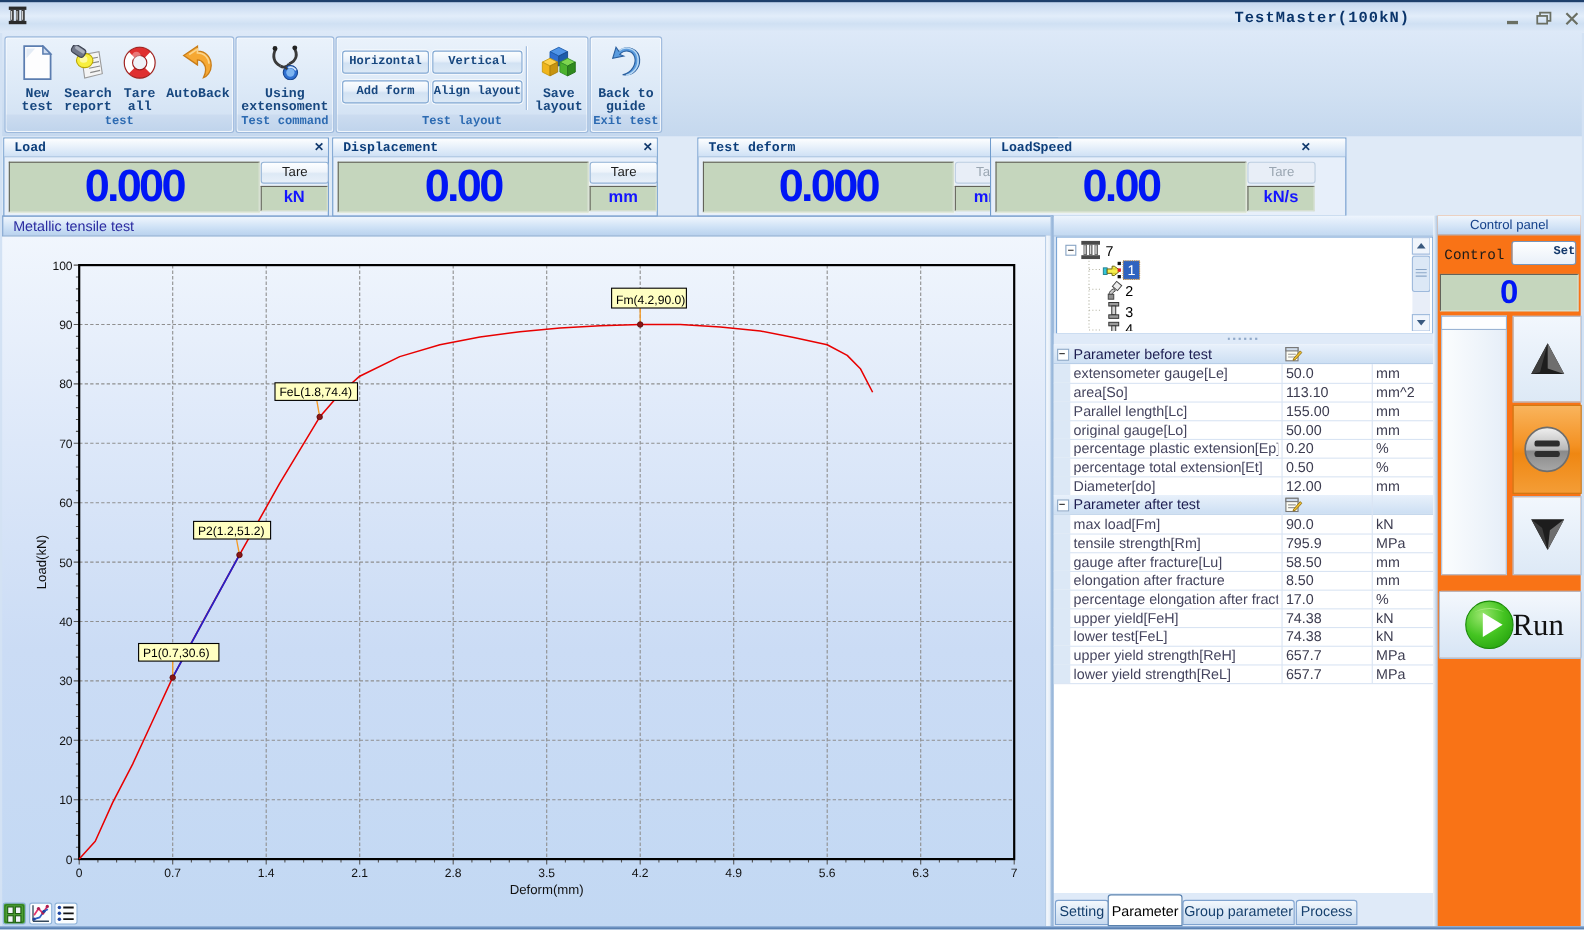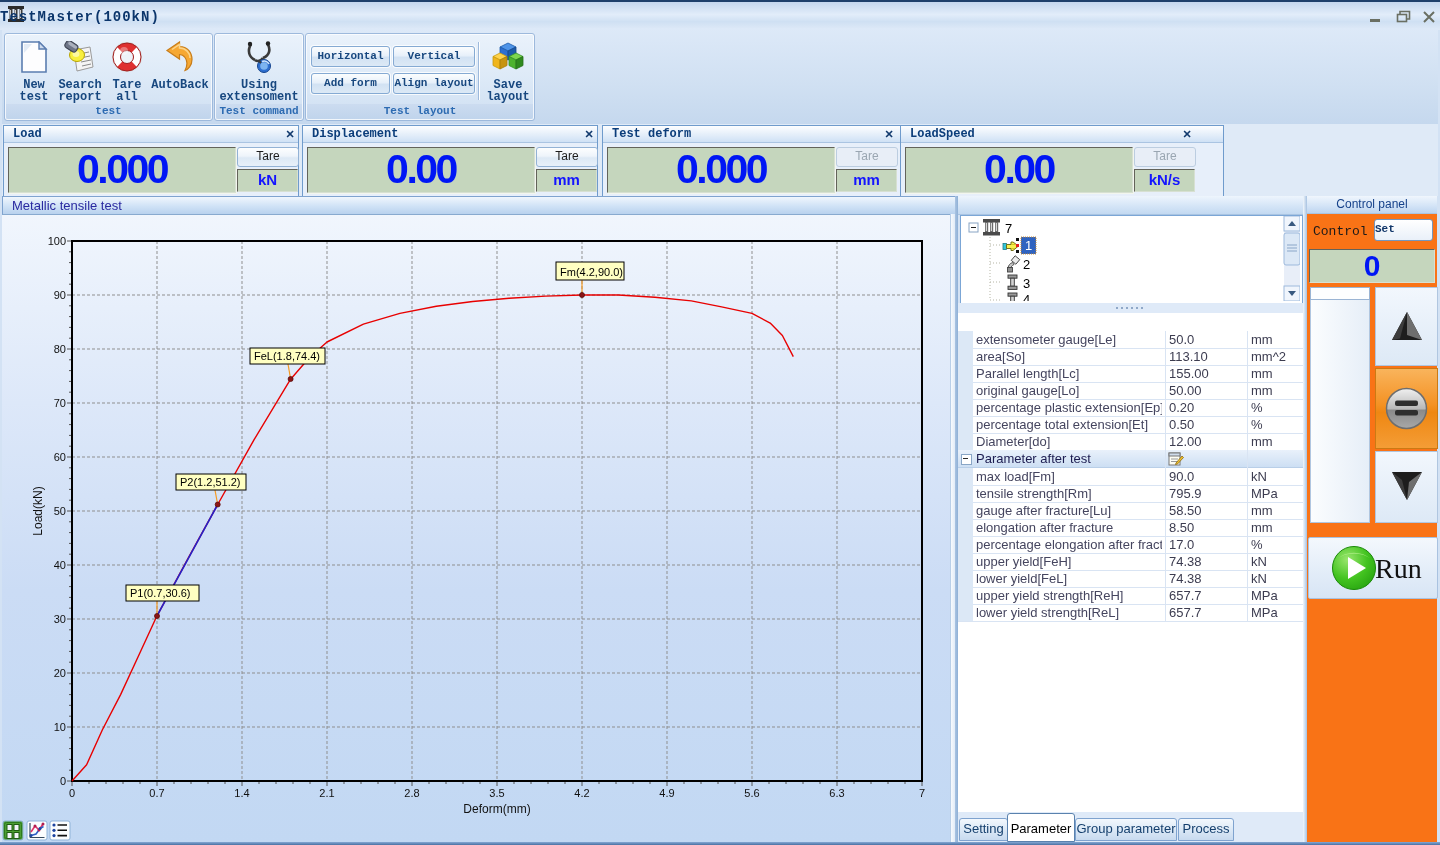--- a/index.html
+++ b/index.html
@@ -6,21 +6,21 @@
 body{width:1440px;height:845px;position:relative;overflow:hidden;background:#d3e2f4;font-family:"Liberation Sans",sans-serif;}
 .abs{position:absolute;}
 .mono{font-family:"Liberation Mono",monospace;}
 .serif{font-family:"Liberation Serif",serif;}
 
 #frame-l{left:0;top:28;width:3px;bottom:0;background:linear-gradient(to right,#5e87bd,#9dbbde);}
 #frame-r{right:0;top:28;width:3px;bottom:0;background:linear-gradient(to left,#5e87bd,#9dbbde);}
 #frame-b{left:0;bottom:0;width:1440px;height:3px;background:linear-gradient(#85a8d4,#4a71a3);}
 
 #titlebar{left:0;top:0;width:1440px;height:28px;background:linear-gradient(#c3d6ee 0%,#e2edfa 45%,#cfe0f3 70%,#dfeaf8 100%);border-top:2px solid #1d3f6b;}
-#title-text{left:0;top:7px;width:1282px;text-align:left;font-size:14px;font-weight:bold;color:#0b356b;letter-spacing:1px;}
+#title-text{left:0;top:7px;width:1282px;text-align:right;font-size:14px;font-weight:bold;color:#0b356b;letter-spacing:1px;}
 
 #ribbon{left:2px;top:28px;width:1436px;height:96px;background:linear-gradient(#dde9f8 0%,#d0e0f2 60%,#c5d8ee 100%);}
 .rgroup{position:absolute;top:5px;height:86px;background:linear-gradient(#eaf2fb 0%,#dce9f7 55%,#cfdff2 100%);border:1px solid #9db9dc;border-radius:3px;box-shadow:0 0 0 1px rgba(255,255,255,.7) inset;}
 .rglabel{position:absolute;left:1px;right:1px;bottom:1px;height:15px;background:linear-gradient(#ccdcf0,#c0d4ec);text-align:center;font-size:11px;font-weight:bold;color:#2d6bb2;font-family:"Liberation Mono",monospace;border-radius:0 0 3px 3px;line-height:15px;white-space:nowrap;overflow:hidden;}
 .ricon{position:absolute;top:7px;width:32px;height:32px;}
 .rlabel{position:absolute;top:45px;text-align:center;font-size:12px;font-weight:bold;color:#17477f;font-family:"Liberation Mono",monospace;line-height:12px;white-space:pre;}
 .rbtn{position:absolute;height:19px;background:linear-gradient(#fbfdfe 0%,#e7f0fa 45%,#d2e2f3 55%,#dce9f6 100%);border:1px solid #85aad3;border-radius:3px;box-shadow:0 0 0 1px rgba(255,255,255,.8);font-size:11px;font-weight:bold;color:#17477f;font-family:"Liberation Mono",monospace;text-align:center;line-height:18px;white-space:nowrap;}
 
 #meterrow{left:2px;top:124px;width:1436px;height:72px;background:#dfeaf7;}
 .meter{position:absolute;top:1px;height:70px;background:#e7effa;border:1px solid #6f9bcc;}
@@ -160,40 +160,49 @@
       <path d="M24 12 L31 15.5 L24 19 L17 15.5 Z" fill="#7ed64f" stroke="#35922a"></path>
       <path d="M17 15.5 L24 19 L24 28 L17 24.5 Z" fill="#4db32e" stroke="#35922a"></path>
       <path d="M31 15.5 L24 19 L24 28 L31 24.5 Z" fill="#2f8a1e" stroke="#26701a"></path>
       </g>
     </svg>
     <div class="rlabel" style="left:167px;width:70px;">Save
 layout</div>
     <div class="rglabel">Test layout</div>
   </div>
 
+  <div class="rgroup" style="left:534px;width:64px;">
+    <svg class="ricon" style="left:16px" viewBox="0 0 32 32">
+      <path d="M7 2 L4 12 L14 10 L10.5 8.5 C14 4 22 4 24 11 C25.5 17 22 25 13 27 C22 28 29 22 28.5 13 C28 4 17 -1 9.5 5.5 Z" fill="#5a9cdf" stroke="#2b5f9e" stroke-width="1"></path>
+      <path d="M10 5 C16 0.5 26 3 27 12 C28 20 23 26 16 27.5" fill="none" stroke="#b8d7f2" stroke-width="1.4"></path>
+    </svg>
+    <div class="rlabel" style="left:-8px;width:80px;">Back to
+guide</div>
+    <div class="rglabel">Exit test</div>
+  </div>
 </div>
 
 <div class="abs" id="meterrow">
   <div class="meter" style="left:1px;width:294px;">
     <div class="meter-hdr"></div>
       <div class="meter-title">Load</div>
     <div class="meter-x" style="left:279px;">✕</div>
     <div class="meter-val">0.000</div>
     <div class="tarebtn" style="left:233px;">Tare</div>
     <div class="unitbox" style="left:233px;">kN</div>
   </div>
   <div class="meter" style="left:300px;width:294px;">
     <div class="meter-hdr"></div>
       <div class="meter-title">Displacement</div>
     <div class="meter-x" style="left:279px;">✕</div>
     <div class="meter-val">0.00</div>
     <div class="tarebtn" style="left:233px;">Tare</div>
     <div class="unitbox" style="left:233px;">mm</div>
   </div>
-  <div class="meter" style="left:600px;width:294px;padding-left:32px;">
+  <div class="meter" style="left:632px;width:294px;padding-left:32px;">
     <div class="meter-hdr"></div>
       <div class="meter-title">Test deform</div>
     <div class="meter-x" style="left:279px;">✕</div>
     <div class="meter-val">0.000</div>
     <div class="tarebtn dis" style="left:233px;">Tare</div>
     <div class="unitbox" style="left:233px;">mm</div>
   </div>
   <div class="meter" style="left:898px;width:294px;padding-left:28px;">
     <div class="meter-hdr"></div>
       <div class="meter-title">LoadSpeed</div>
@@ -485,20 +494,30 @@
         <rect x="0" y="1" width="2" height="2"></rect>
         <rect x="5" y="1" width="2" height="2"></rect>
         <rect x="10" y="1" width="2" height="2"></rect>
         <rect x="15" y="1" width="2" height="2"></rect>
         <rect x="20" y="1" width="2" height="2"></rect>
         <rect x="25" y="1" width="2" height="2"></rect>
       </g>
     </svg>
   </div>
 <div class="abs" id="paramtable">
+    <div class="pgroup" style="top:0px">
+      <div class="expbox"></div>
+      <div class="glbl">Parameter before test</div>
+      <svg style="position:absolute;left:210px;top:1px" width="16" height="15" viewBox="0 0 16 15">
+        <rect x="1" y="2" width="11" height="12" fill="#fdfdf4" stroke="#777"></rect>
+        <rect x="1" y="2" width="11" height="3" fill="#cfdcec" stroke="#777"></rect>
+        <path d="M3 8 L10 8 M3 10.5 L10 10.5" stroke="#999"></path>
+        <path d="M8 12 L14 5 L15.5 6.5 L9.5 13 L7.5 13.5 Z" fill="#f0c030" stroke="#8a6a10" stroke-width="0.8"></path>
+      </svg>
+    </div>
     <div class="prow prow-line" style="top:18px">
       <div class="gutter"></div>
       <div class="lbl">extensometer gauge[Le]</div>
       <div class="val">50.0</div>
       <div class="unit">mm</div>
     </div>
     <div class="prow prow-line" style="top:35px">
       <div class="gutter"></div>
       <div class="lbl">area[So]</div>
       <div class="val">113.10</div>
@@ -575,21 +594,21 @@
       <div class="unit">%</div>
     </div>
     <div class="prow prow-line" style="top:240px">
       <div class="gutter"></div>
       <div class="lbl">upper yield[FeH]</div>
       <div class="val">74.38</div>
       <div class="unit">kN</div>
     </div>
     <div class="prow prow-line" style="top:257px">
       <div class="gutter"></div>
-      <div class="lbl">lower yield[FeL]</div>
+      <div class="lbl">lower test[FeL]</div>
       <div class="val">74.38</div>
       <div class="unit">kN</div>
     </div>
     <div class="prow prow-line" style="top:274px">
       <div class="gutter"></div>
       <div class="lbl">upper yield strength[ReH]</div>
       <div class="val">657.7</div>
       <div class="unit">MPa</div>
     </div>
     <div class="prow prow-line" style="top:291px">
@@ -605,21 +624,21 @@
   <div class="tab" style="left:1px;width:47px;">Setting</div>
   <div class="tab active" style="left:49px;width:66px;">Parameter</div>
   <div class="tab" style="left:117px;width:100px;">Group parameter</div>
   <div class="tab" style="left:220px;width:54px;">Process</div>
 </div>
 
 <div class="abs" id="ctrl-divider"></div>
 <div class="abs" id="ctrlpanel">
   <div id="ctrl-hdr">Control panel</div>
   <div class="abs mono" style="left:6px;top:28px;font-size:13px;color:#1a1a1a;">Control</div>
-  <div class="abs mono" style="left:67px;top:23px;width:57px;height:20px;background:linear-gradient(#ffffff,#e9f0f9);border:1px solid #7596bd;border-radius:3px;text-align:left;line-height:19px;font-size:11px;font-weight:bold;color:#13386b;">Set</div>
+  <div class="abs mono" style="left:67px;top:23px;width:57px;height:20px;background:linear-gradient(#ffffff,#e9f0f9);border:1px solid #7596bd;border-radius:3px;text-align:right;line-height:19px;font-size:11px;font-weight:bold;color:#13386b;">Set</div>
   <div class="abs" style="left:2px;top:53px;width:124px;height:32px;background:#c5d6bd;border:1px solid;border-color:#63635a #d7e0d2 #d7e0d2 #63635a;color:#0016f5;font-weight:bold;font-size:30px;text-align:center;line-height:31px;">0</div>
 
   <div class="abs" style="left:3px;top:91px;width:58px;height:234px;background:linear-gradient(to right,#fbfdfe,#e6eef8);border:1px solid #b0c6e0;"></div>
   <div class="abs" style="left:3px;top:91px;width:58px;height:11px;background:#fdfeff;border:1px solid #9ab4d4;"></div>
 
   <div class="abs" style="left:68px;top:91px;width:61px;height:77px;background:linear-gradient(#f2f7fd,#dde9f6);border:1px solid #b0c6e0;">
     <svg style="position:absolute;left:14px;top:22px" width="34" height="32" viewBox="0 0 34 32">
       <path d="M17 2 L32 30 L2 30 Z" fill="#1d1d1d"></path>
       <path d="M17 2 L32 30 L17 25 Z" fill="#6e6e6e"></path>
       <path d="M17 2 L2 30 L10 28.5 Z" fill="#3c3c3c"></path>

